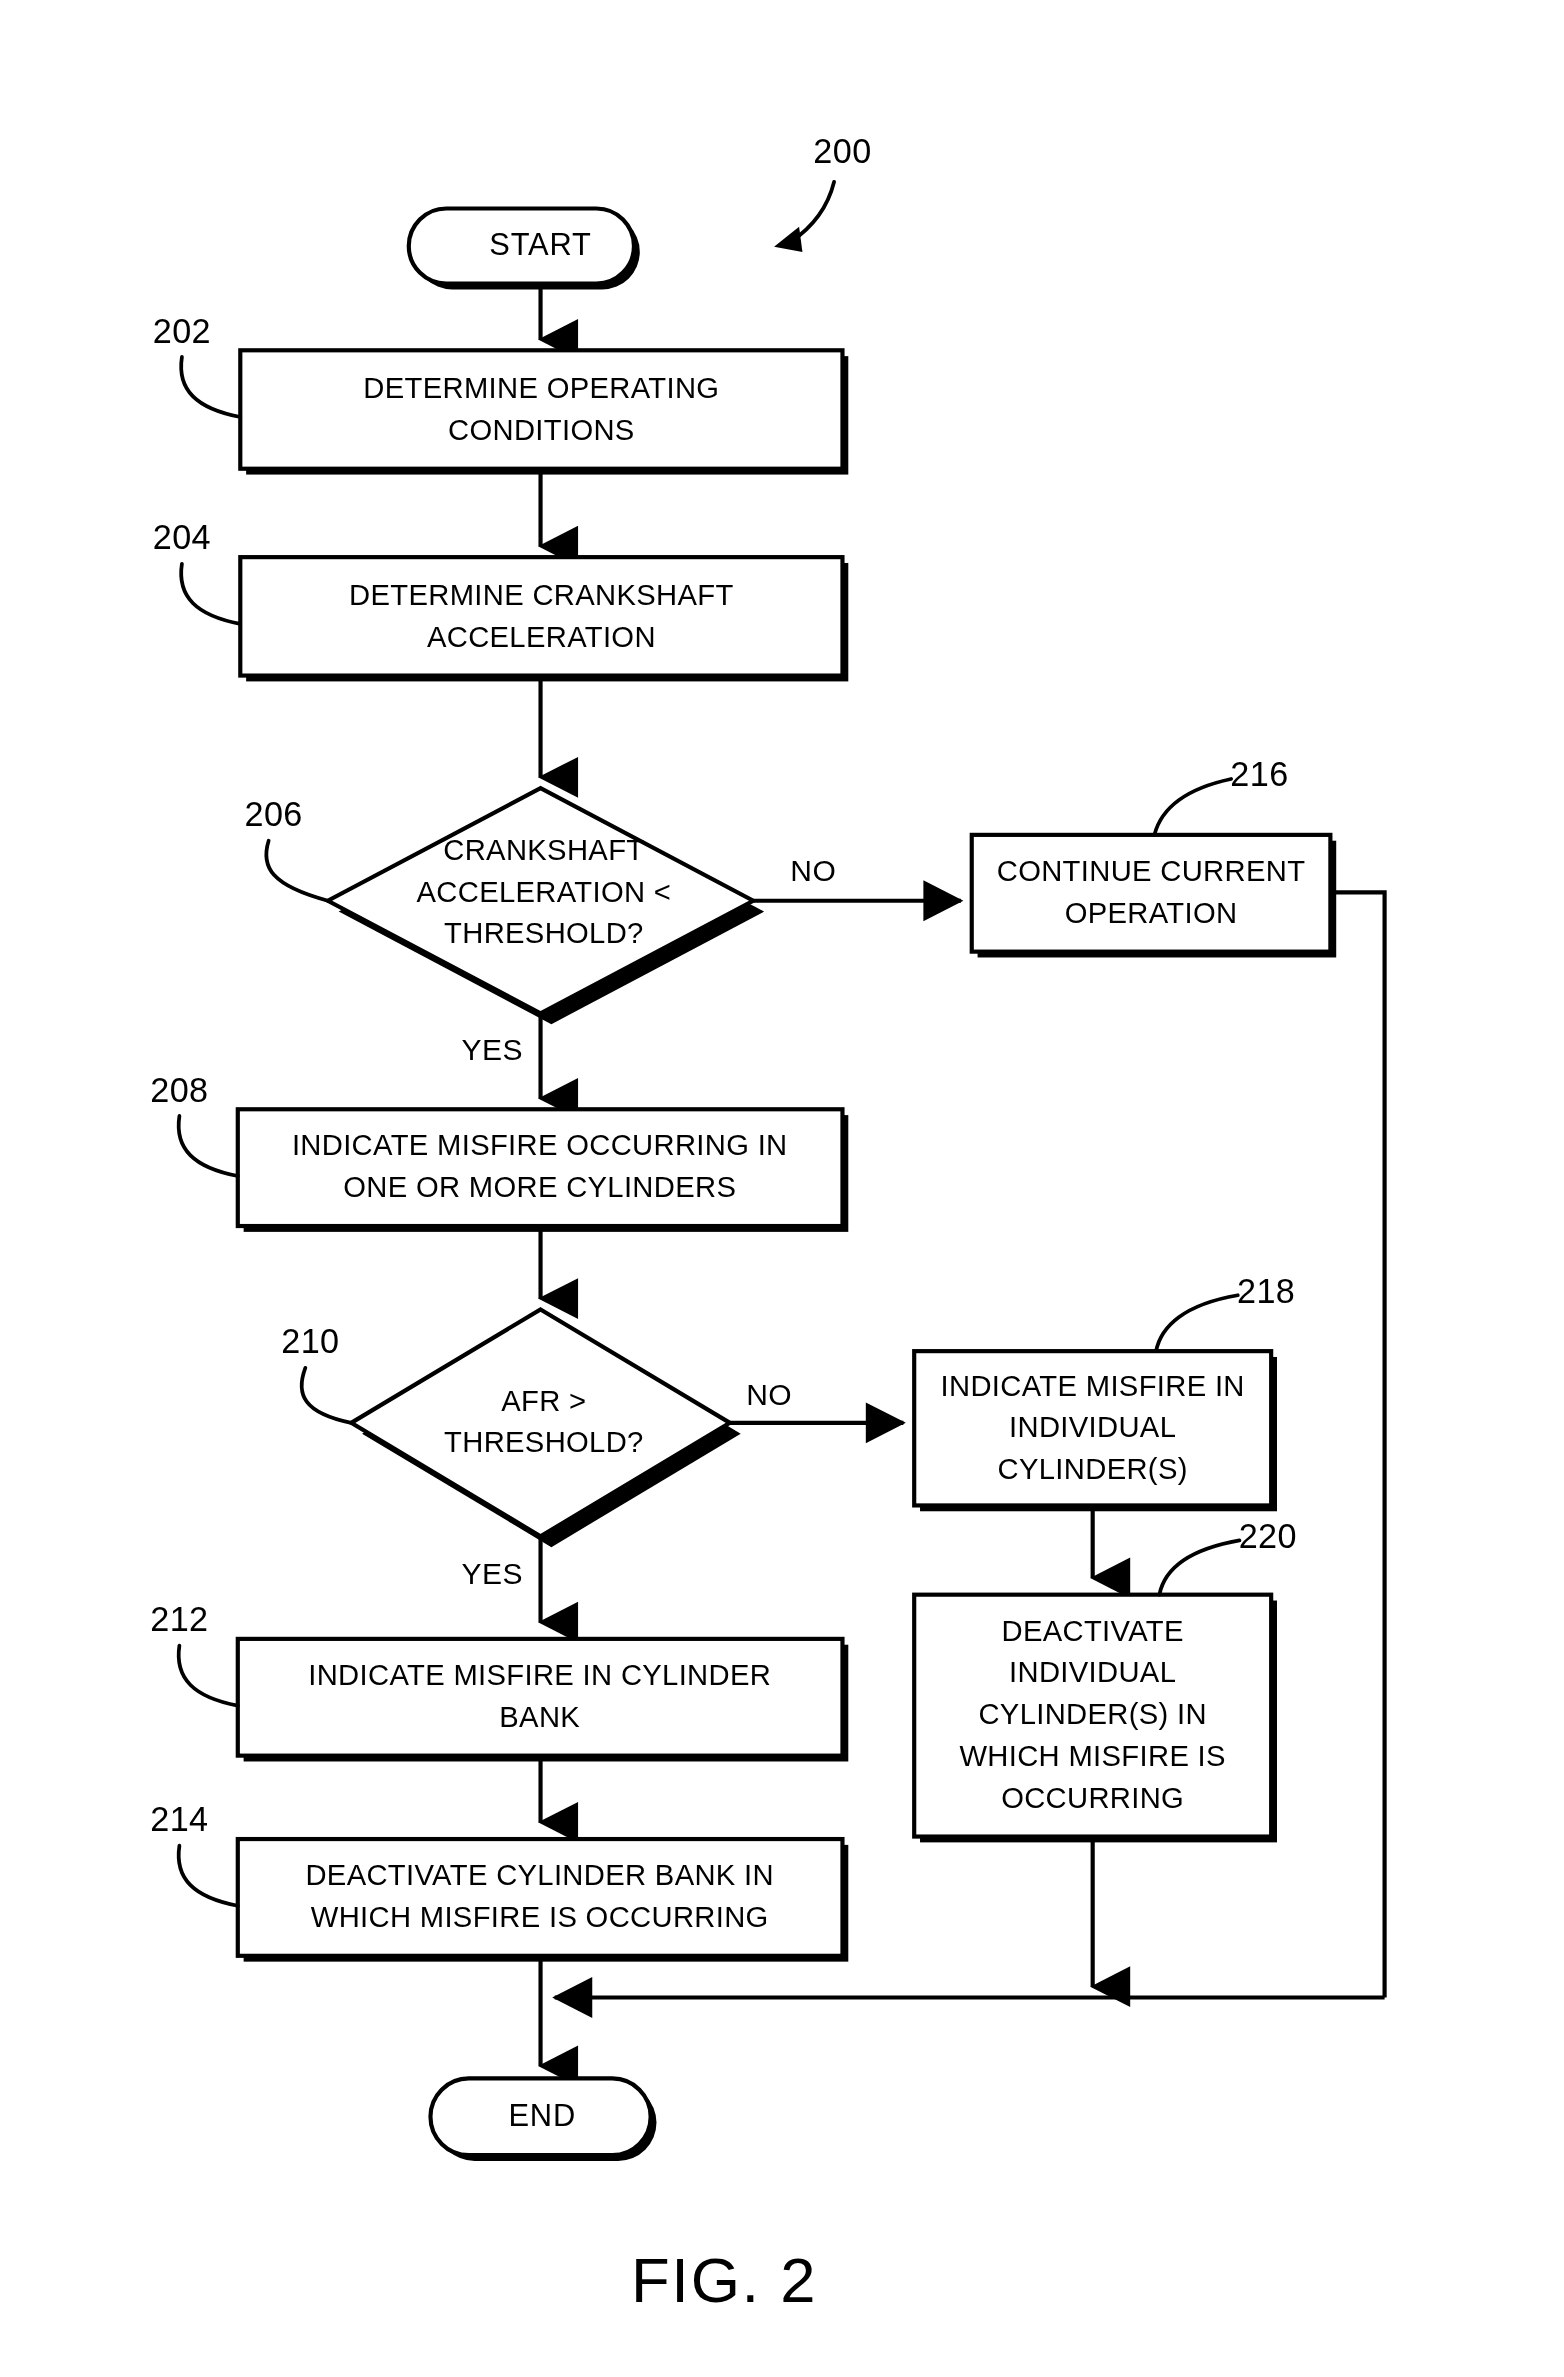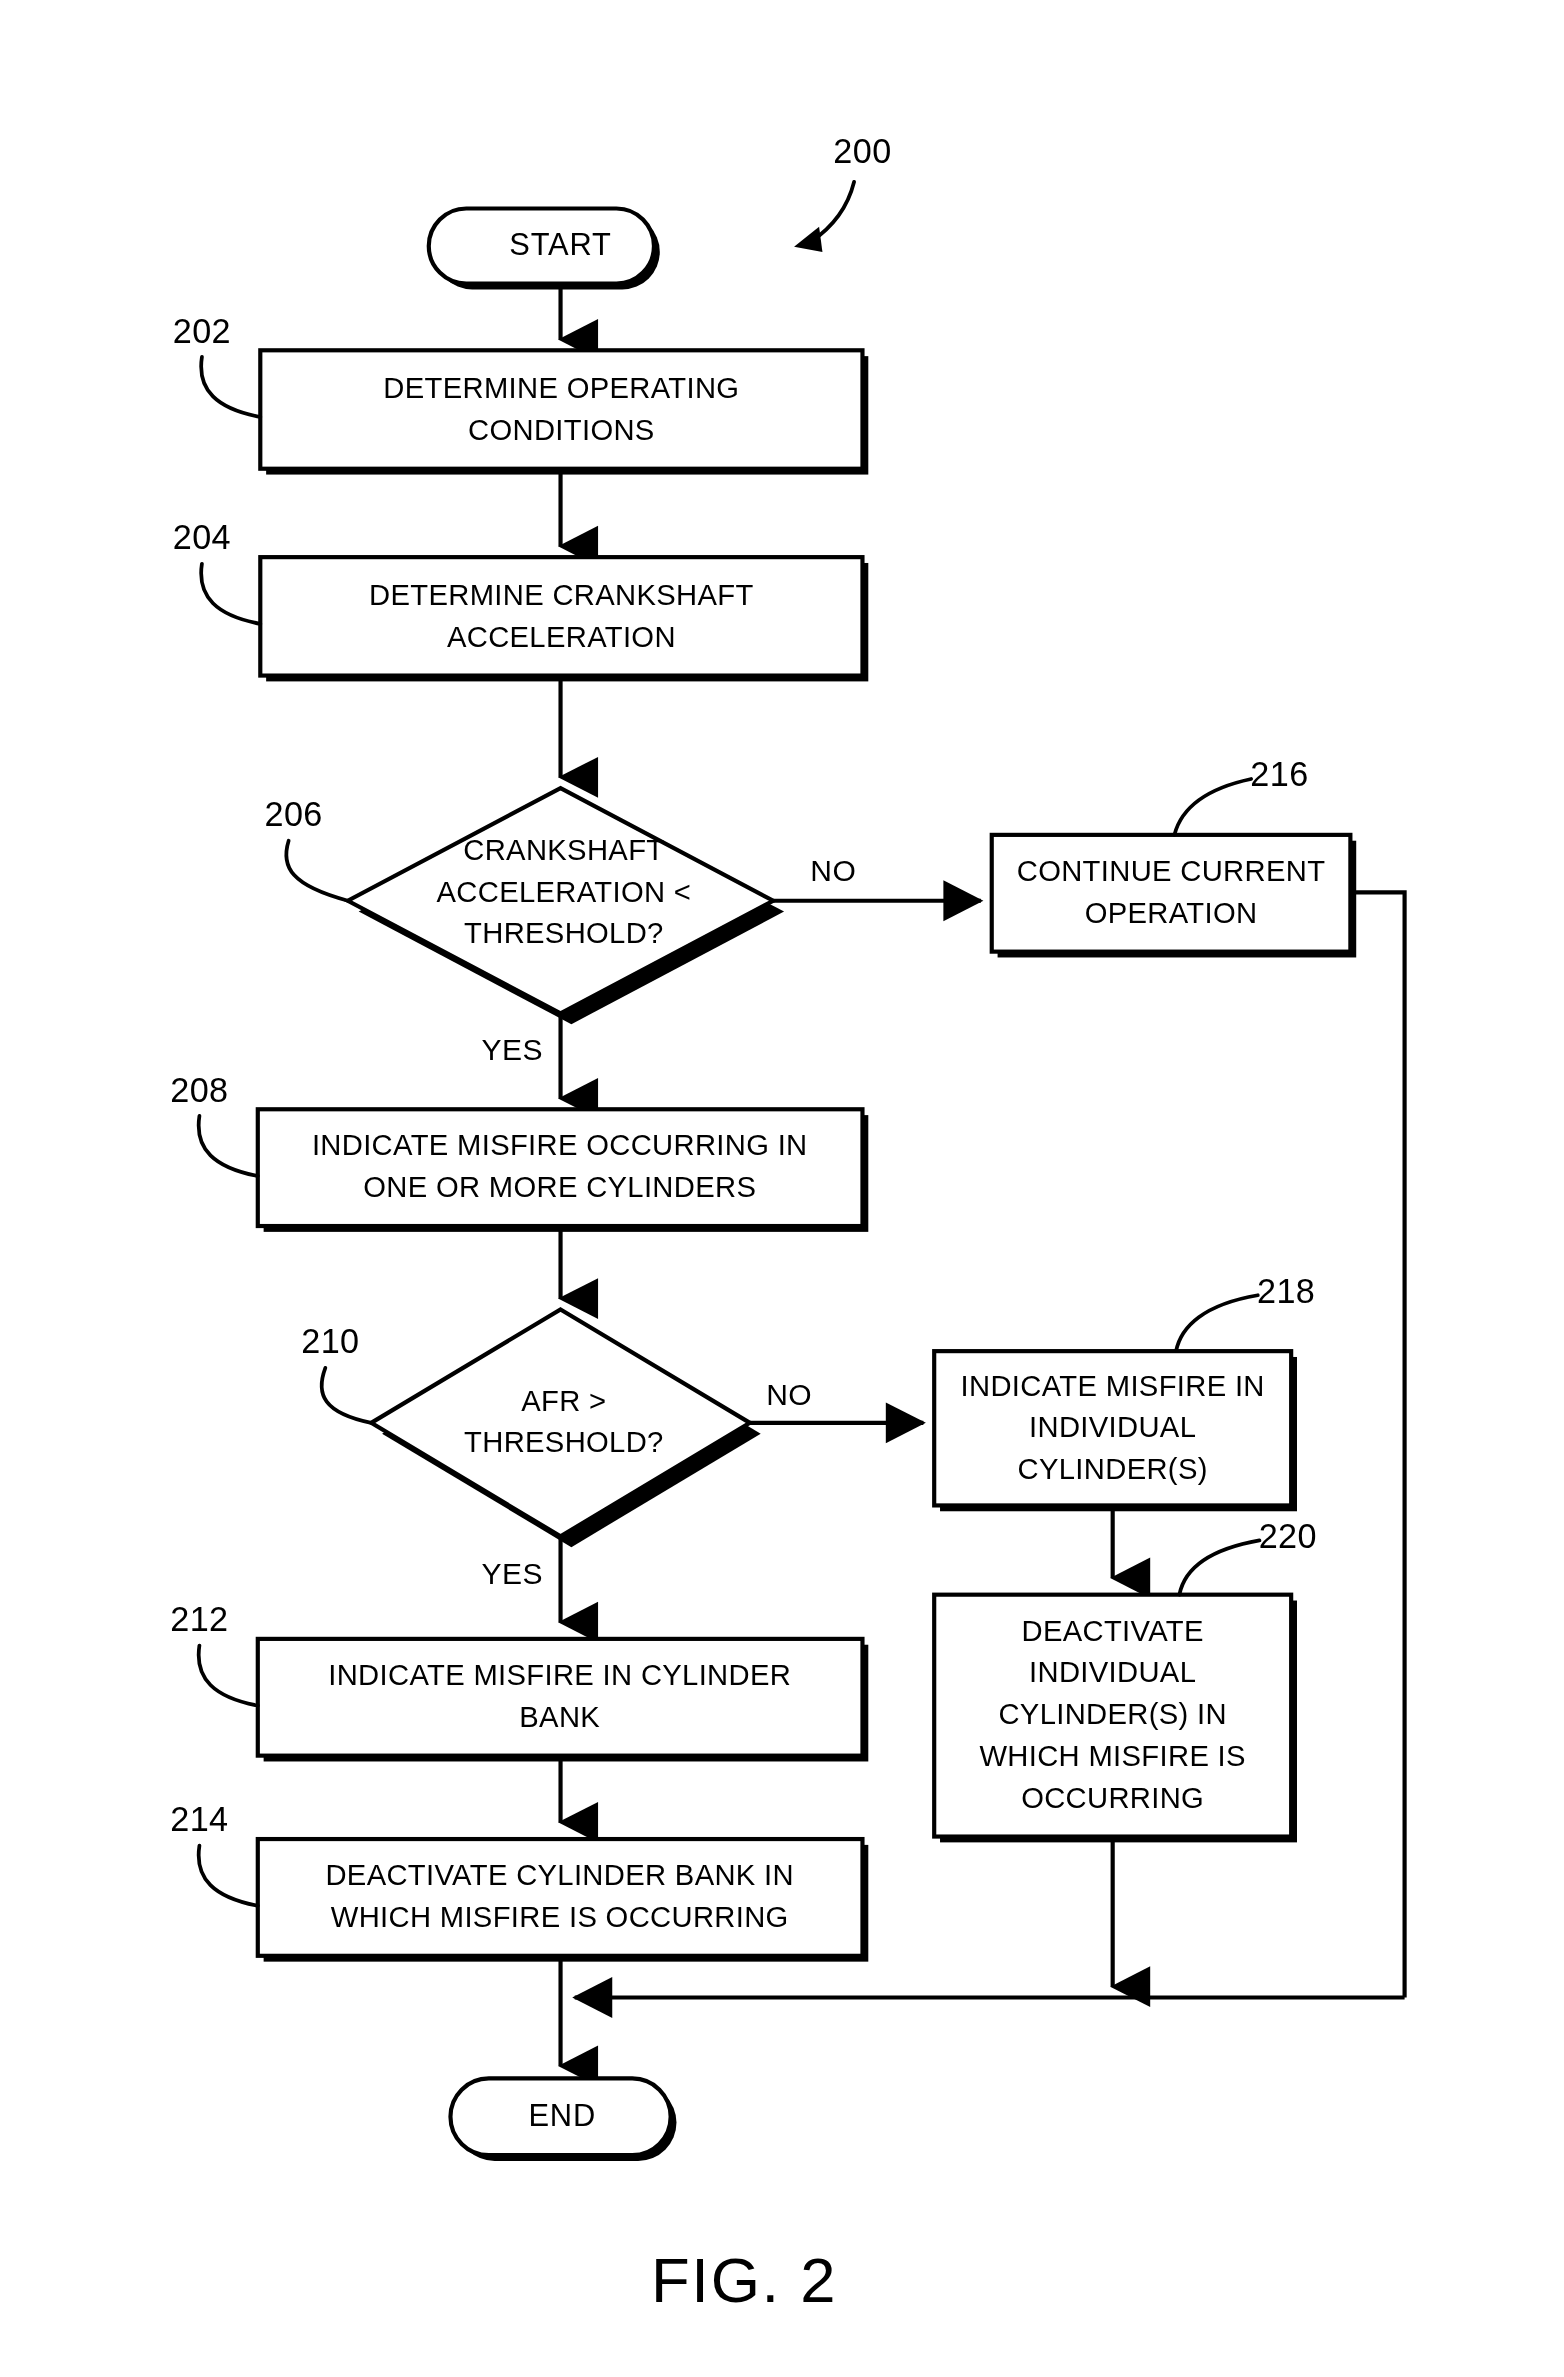--- a/index.html
+++ b/index.html
@@ -11,21 +11,20 @@
     width: 1564px;
     height: 2377px;
     font-family: "Liberation Sans", sans-serif;
     color: #000000;
     overflow: hidden;
   }
   #figure-root {
     position: relative;
     width: 1332px;
     height: 2377px;
-    margin-left: 20px;
   }
   svg#flowchart {
     display: block;
     width: 1564px;
     height: 2377px;
   }
   .shape-stroke {
     stroke: #000000;
     stroke-width: 5;
     fill: #ffffff;

